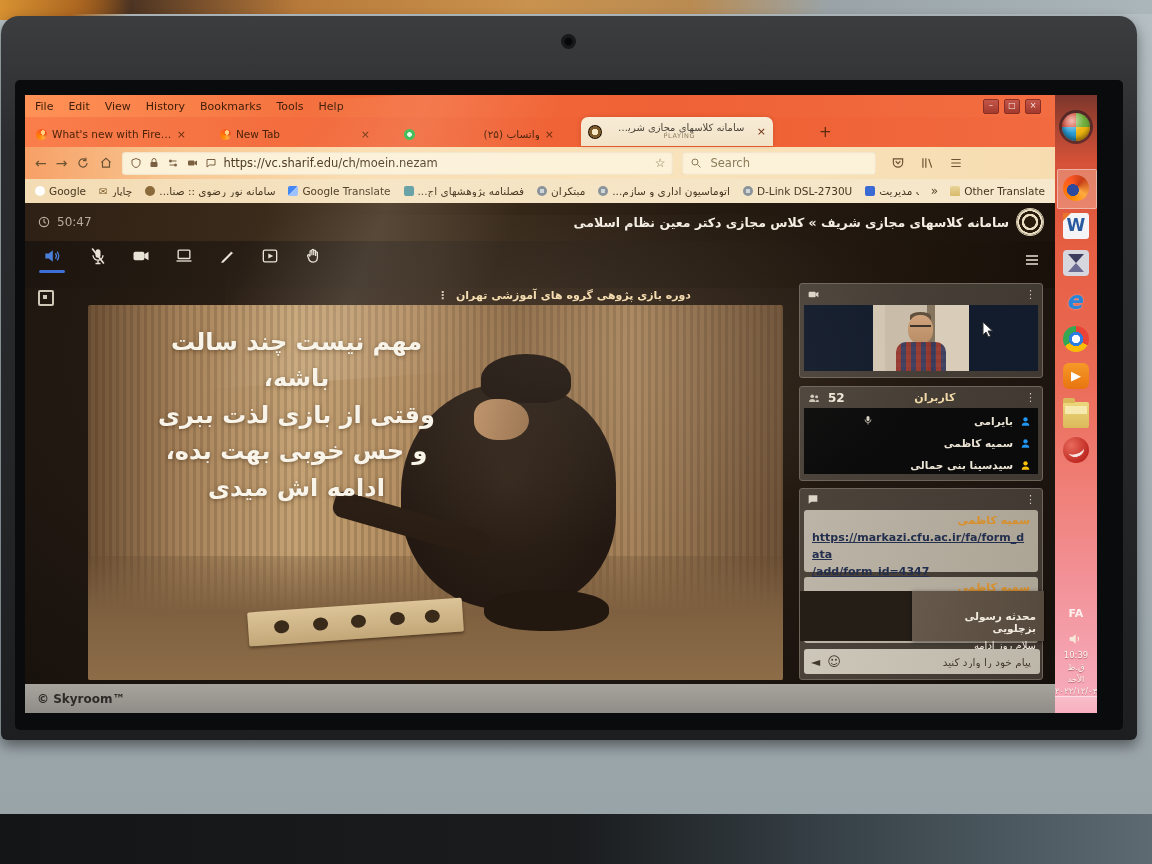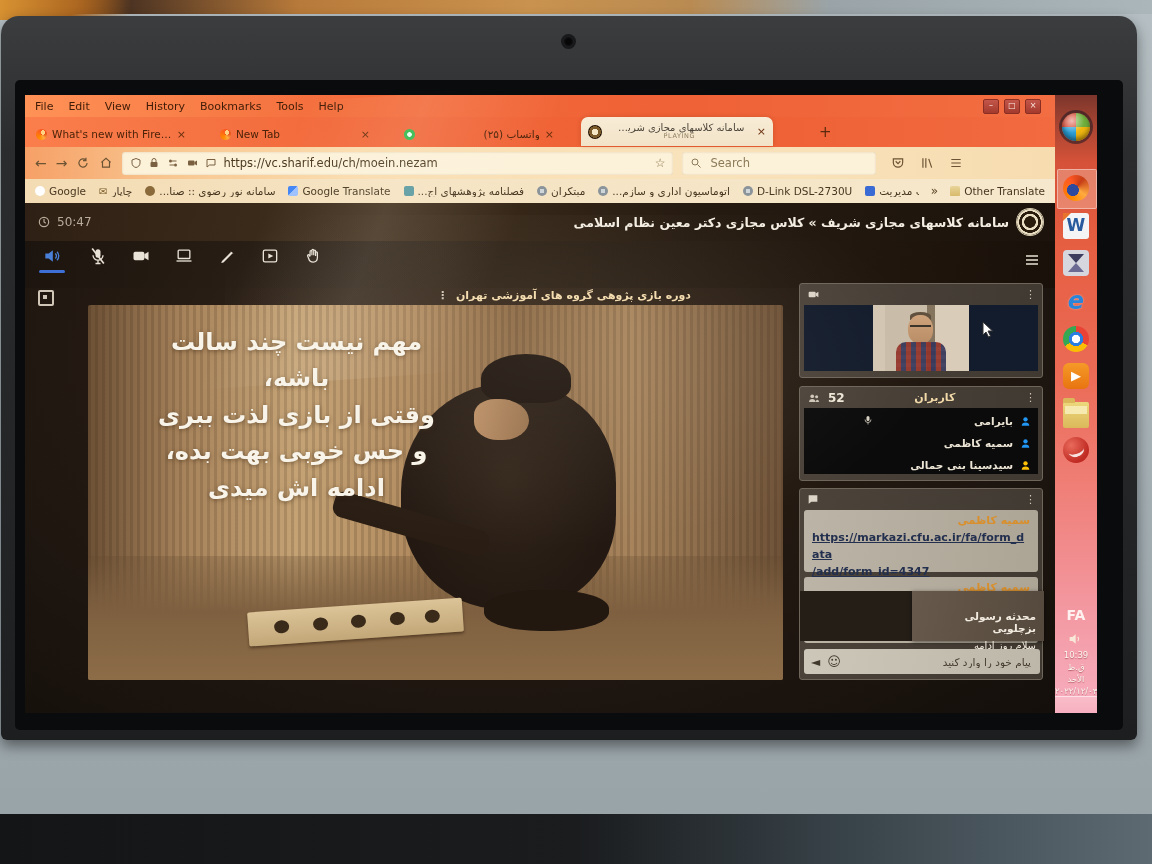--- a/index.html
+++ b/index.html
@@ -149,21 +149,21 @@
   .tb-kmp::before{content:"";position:absolute;left:5px;top:4px;border-style:solid;border-width:9px 8px 0 8px;border-color:#3c3c5e rgba(0,0,0,0) rgba(0,0,0,0);}
   .tb-kmp::after{content:"";position:absolute;left:5px;bottom:4px;border-style:solid;border-width:0 8px 9px 8px;border-color:rgba(0,0,0,0) rgba(0,0,0,0) #6a6a92;}
   .tb-ie{font-size:24px;font-weight:bold;font-style:italic;color:#2a85d8;text-align:center;line-height:26px;text-shadow:0 0 2px rgba(255,255,255,.5);}
   .tb-chrome{border-radius:50%;background:radial-gradient(circle,#fff 0 22%,#2a7de1 24% 38%,rgba(0,0,0,0) 40%),conic-gradient(#ea4335 0 33%,#fbbc05 33% 66%,#34a853 66%);}
   .tb-mp{background:linear-gradient(180deg,#f59a28,#e87410);border-radius:6px;color:#fff;font-size:13px;text-align:center;line-height:25px;}
   .tb-folder{background:linear-gradient(180deg,#ecd87c,#dbb95a);border-radius:2px;}
   .tb-folder::before{content:"";position:absolute;left:0;top:-4px;width:12px;height:5px;background:#dbb95a;border-radius:2px 2px 0 0;}
   .tb-folder::after{content:"";position:absolute;left:2px;top:4px;width:22px;height:8px;background:#f6eab0;}
   .tb-red{border-radius:50%;background:radial-gradient(circle at 32% 32%,#e86a5a,#c02a22 70%);}
   .tb-red::after{content:"";position:absolute;left:5px;top:7px;width:16px;height:10px;border-bottom:3px solid rgba(255,255,255,.85);border-radius:50%;transform:rotate(-18deg);}
-  .tb-fa{position:absolute;left:0;width:42px;text-align:center;color:rgba(255,248,245,.92);font-size:14px;font-weight:bold;}
+  .tb-fa{position:absolute;left:0;width:42px;text-align:center;color:rgba(255,248,245,.92);font-size:11px;font-weight:bold;}
   .tb-spk{position:absolute;left:11px;}
   .tb-clock{position:absolute;left:0;width:42px;text-align:center;color:#fdf6f2;font-size:8.5px;line-height:12px;text-shadow:0 1px 1px rgba(120,30,30,.5);}
   .showdesk{position:absolute;left:0;bottom:0;width:42px;height:16px;background:linear-gradient(180deg,#f9bcc8,#f7b0c0);border-top:1px solid rgba(255,255,255,.6);}
 </style>
 </head>
 <body>
 
 <div class="photo">
   <div class="ceiling"></div>
   <div class="corner-light"></div>
@@ -497,20 +497,23 @@
               </div>
               <div class="inrow">
                 <span class="send">◄</span>
                 <span class="emoji">☺</span>
                 <input class="cinput" placeholder="پیام خود را وارد کنید" style="">
               </div>
             </div>
 
           </div>
 
+          <div class="afoot">
+            <span>© Skyroom™</span>
+          </div>
         </div>
       </div>
 
       <div class="taskbar">
         <div class="tbi orb" style="top:18px"></div>
         <div class="tb-active"></div>
         <div class="tbi tb-ff" style="top:80px"></div>
         <div class="tbi tb-word" style="top:118px"><span>W</span></div>
         <div class="tbi tb-kmp" style="top:155px"></div>
         <div class="tbi tb-ie" style="top:193px"><span>e</span></div>

